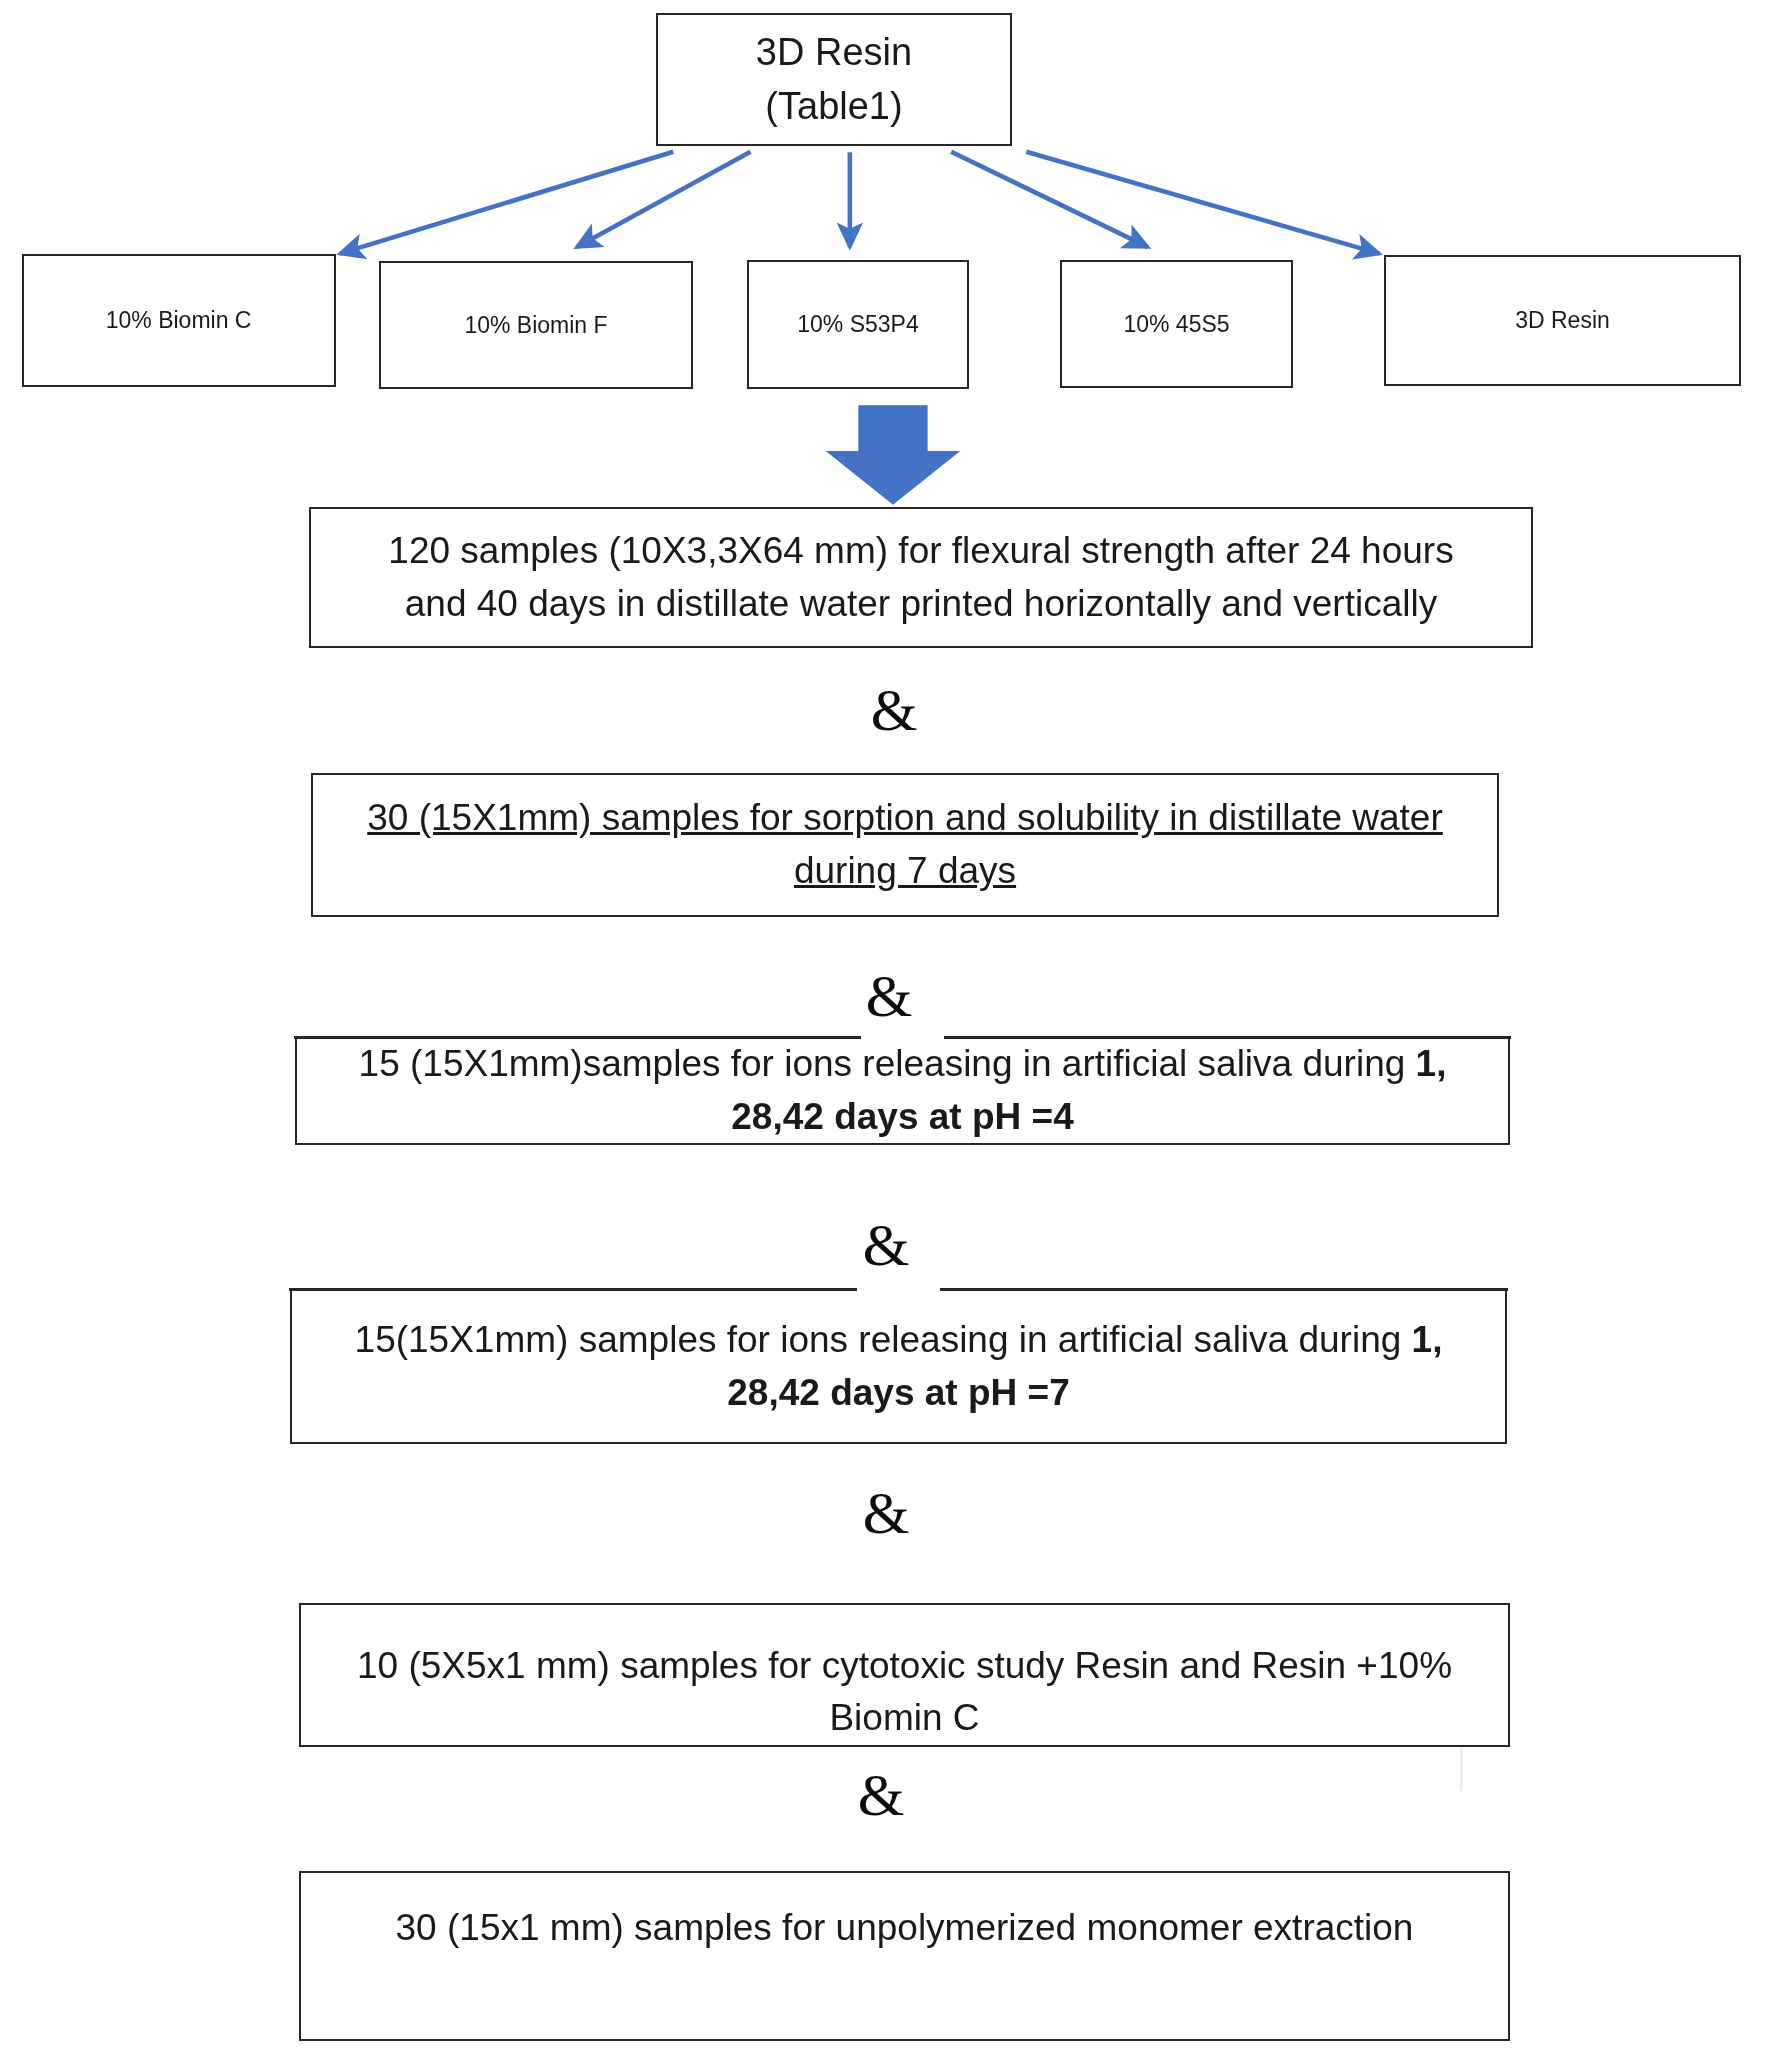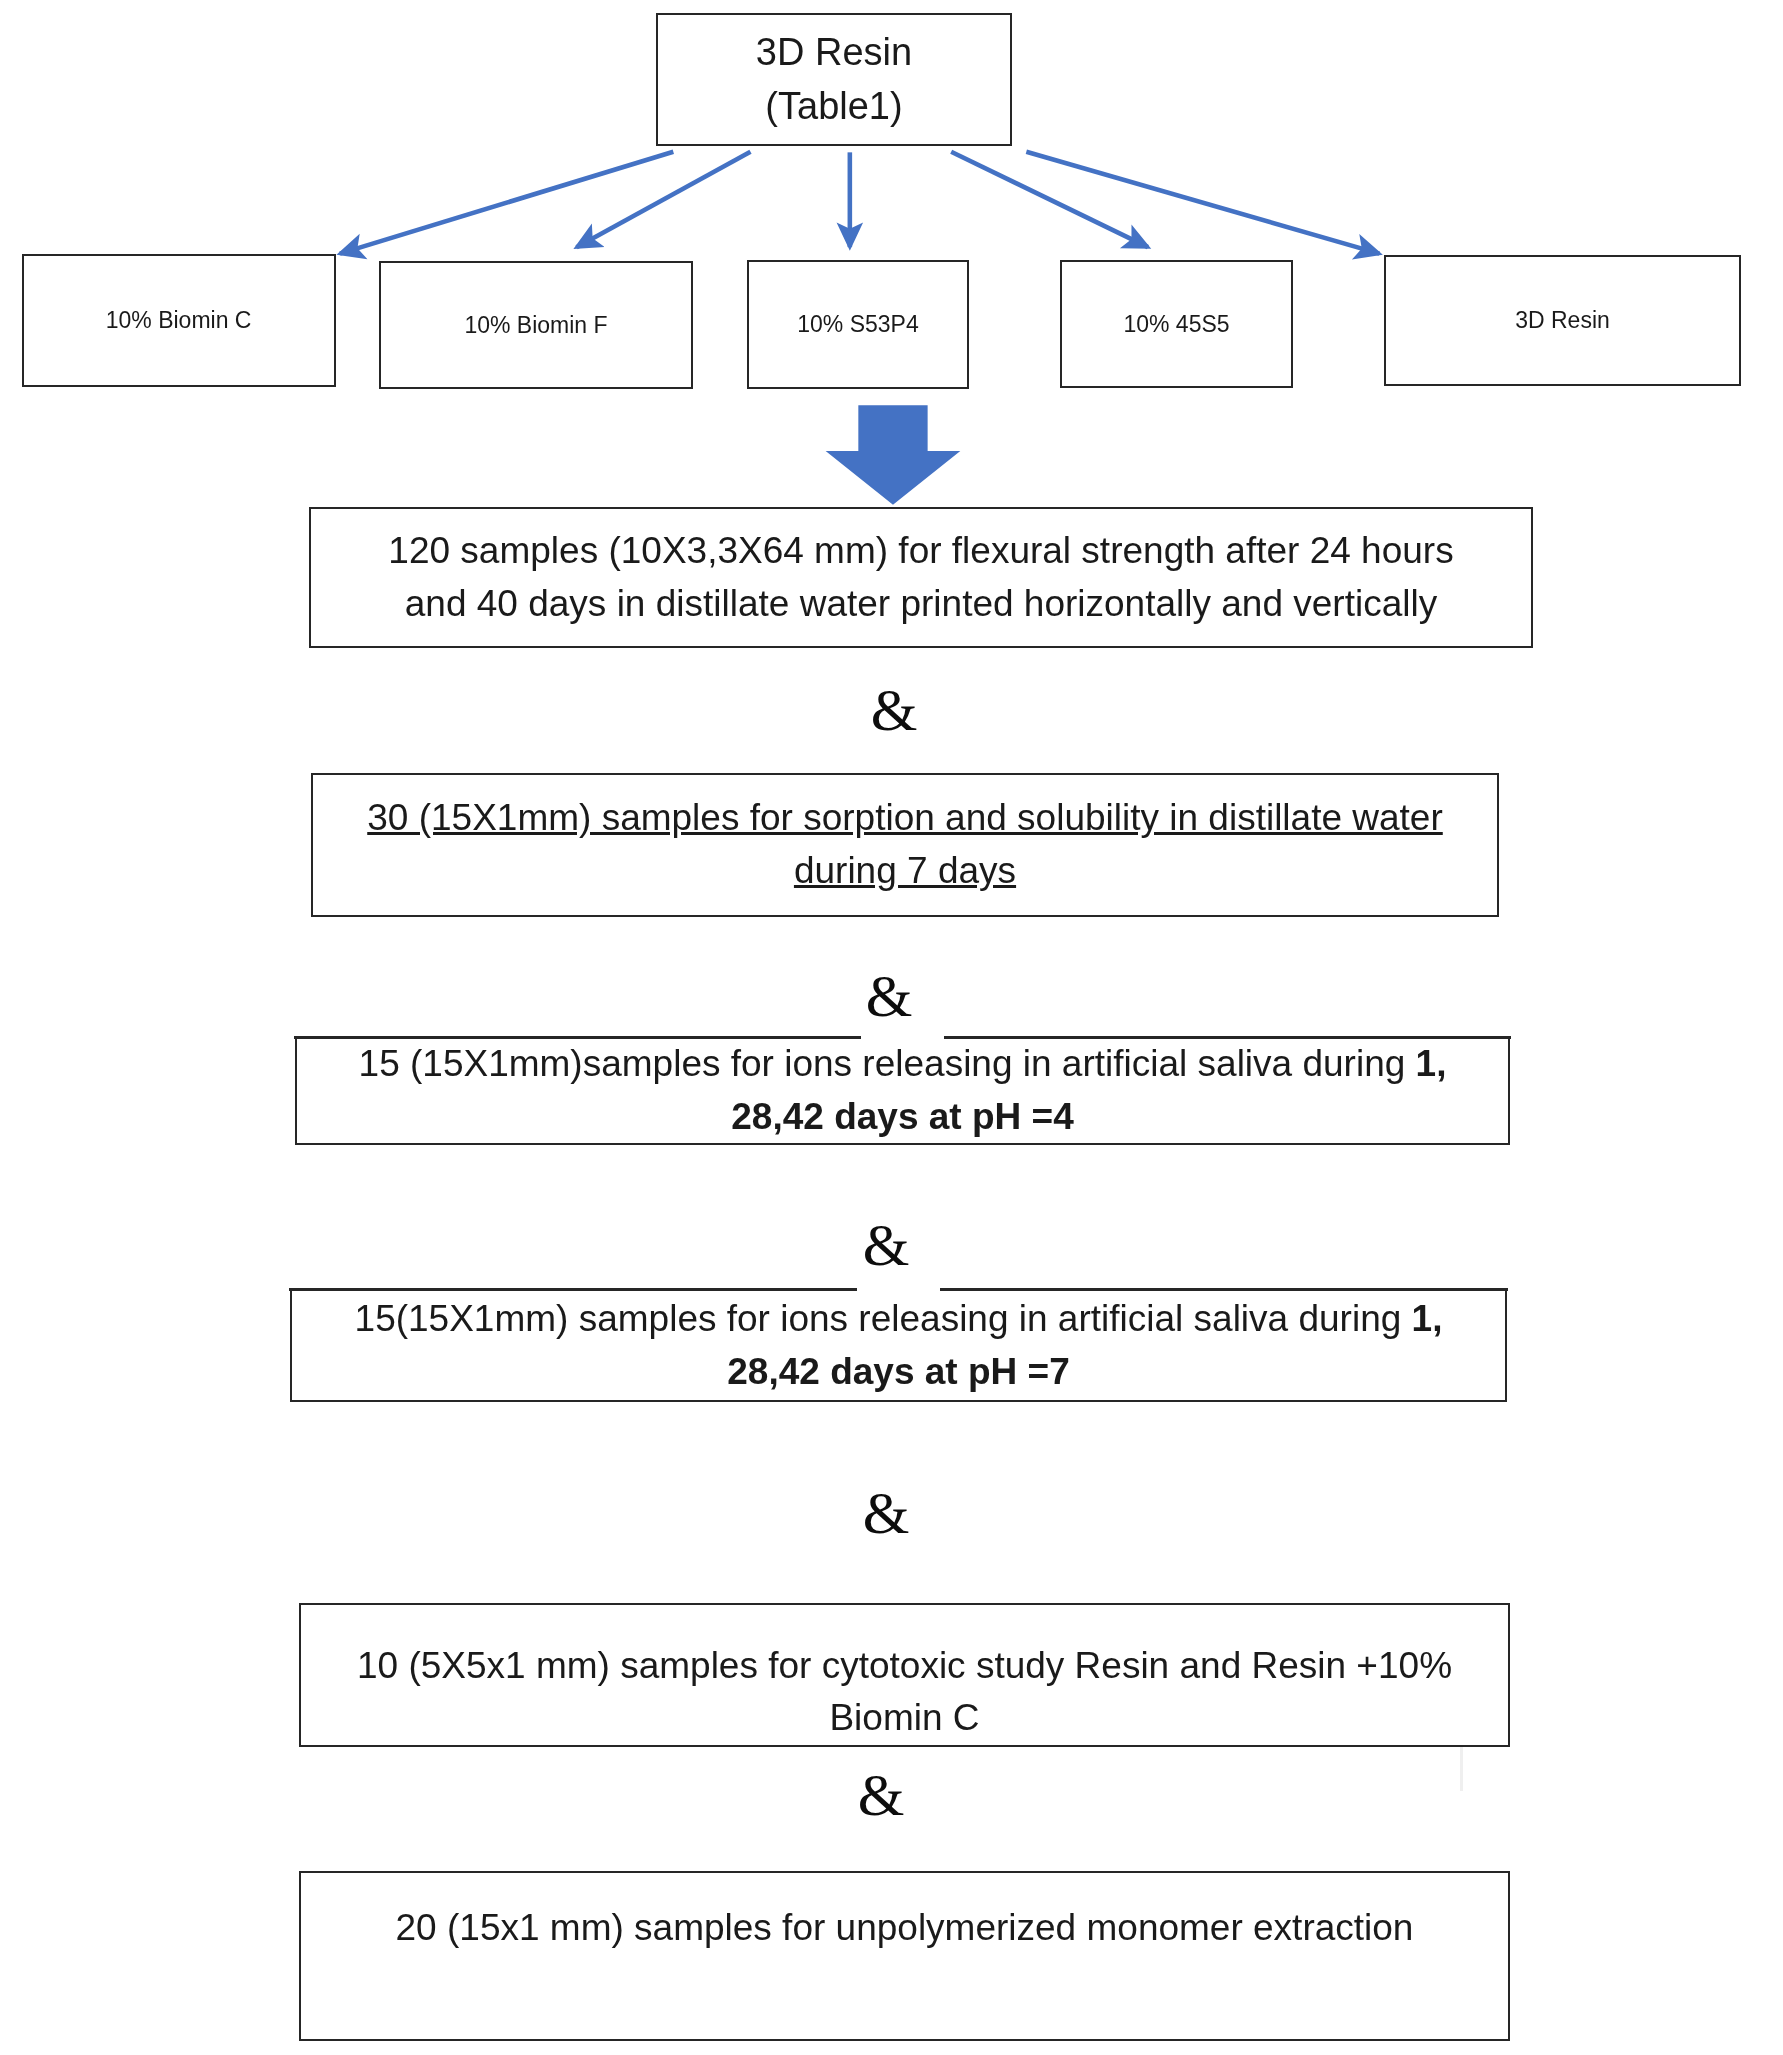--- a/index.html
+++ b/index.html
@@ -145,32 +145,32 @@
   </div>
 
   <div class="amp" style="left:850px; top:966px;">&amp;</div>
 
   <div class="fbox detail-box split-top" style="left:295px; top:1039px; width:1215px; height:106px;">
     <span class="txt"><span>15 (15X1mm)samples for ions releasing in artificial saliva during </span><span class="bold">1,</span><br><span class="bold">28,42 days at pH =4</span></span>
   </div>
 
   <div class="amp" style="left:847px; top:1215px;">&amp;</div>
 
-  <div class="fbox detail-box split-top" style="left:290px; top:1291px; width:1217px; height:111px;">
+  <div class="fbox detail-box split-top" style="left:290px; top:1291px; width:1217px; height:153px;">
     <span class="txt"><span>15(15X1mm) samples for ions releasing in artificial saliva during </span><span class="bold">1,</span><br><span class="bold">28,42 days at pH =7</span></span>
   </div>
 
   <div class="amp" style="left:847px; top:1483px;">&amp;</div>
 
   <div class="fbox detail-box" style="left:299px; top:1603px; width:1211px; height:144px;align-items:flex-end;">
     <span class="txt"><span>10  (5X5x1 mm) samples for cytotoxic study Resin and  Resin +10%</span><br><span>Biomin C</span></span>
   </div>
 
   <div class="artifact" style="left:1460px; top:1747px; width:3.3px; height:44px;"></div>
 
   <div class="amp" style="left:842px; top:1765px;">&amp;</div>
 
   <div class="fbox detail-box" style="left:299px; top:1871px; width:1211px; height:170px; align-items:flex-start;">
-    <span class="txt" style="padding-top:29px;"><span>20  (15x1 mm) samples for unpolymerized monomer extraction</span></span>
+    <span class="txt" style="padding-top:29px;"><span>30  (15x1 mm) samples for unpolymerized monomer extraction</span></span>
   </div>
 
 </div>
 
 
 </body></html>

